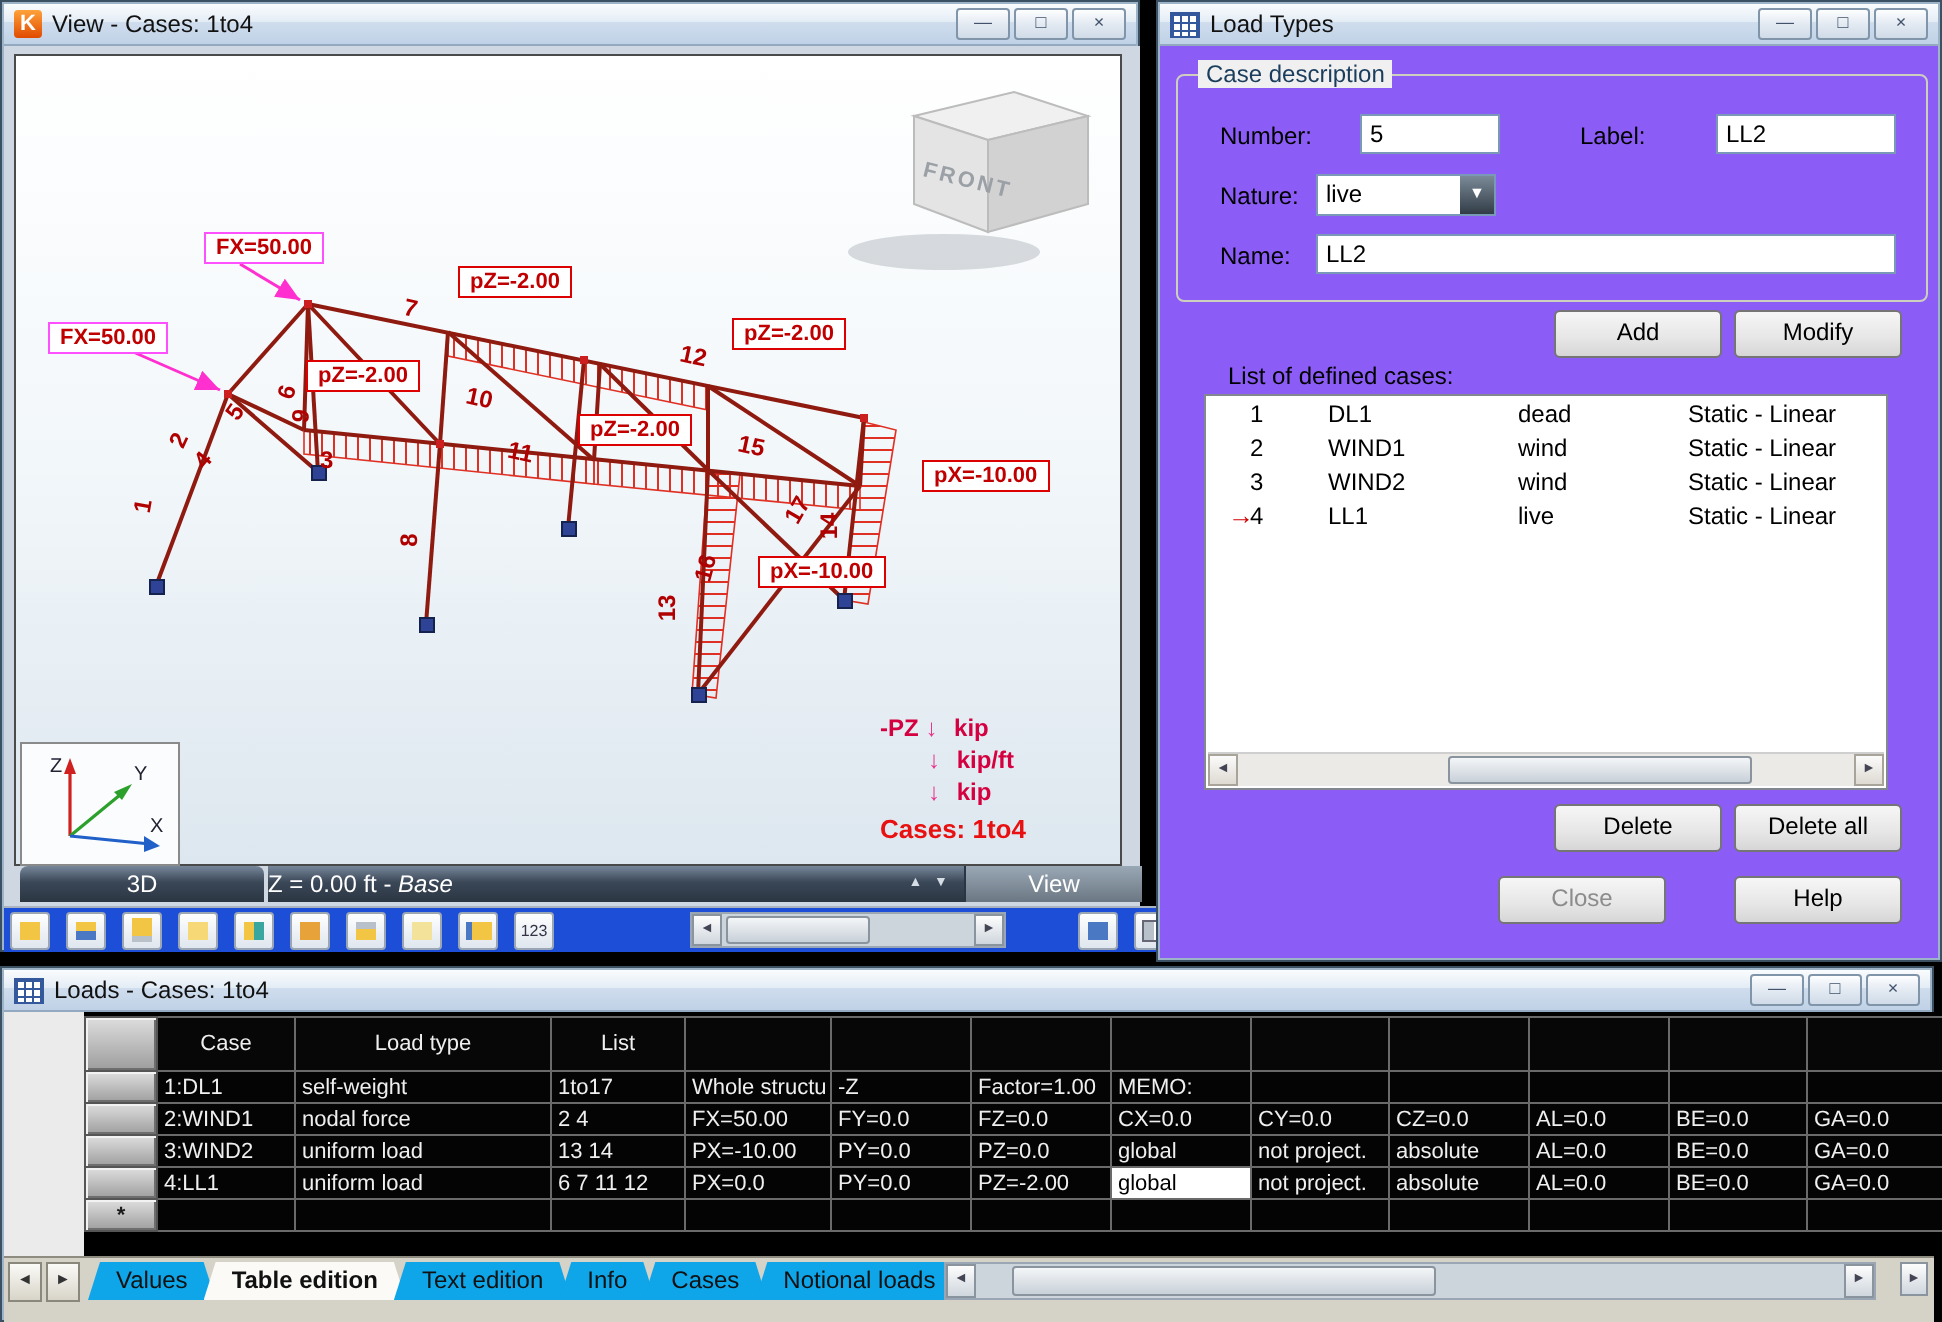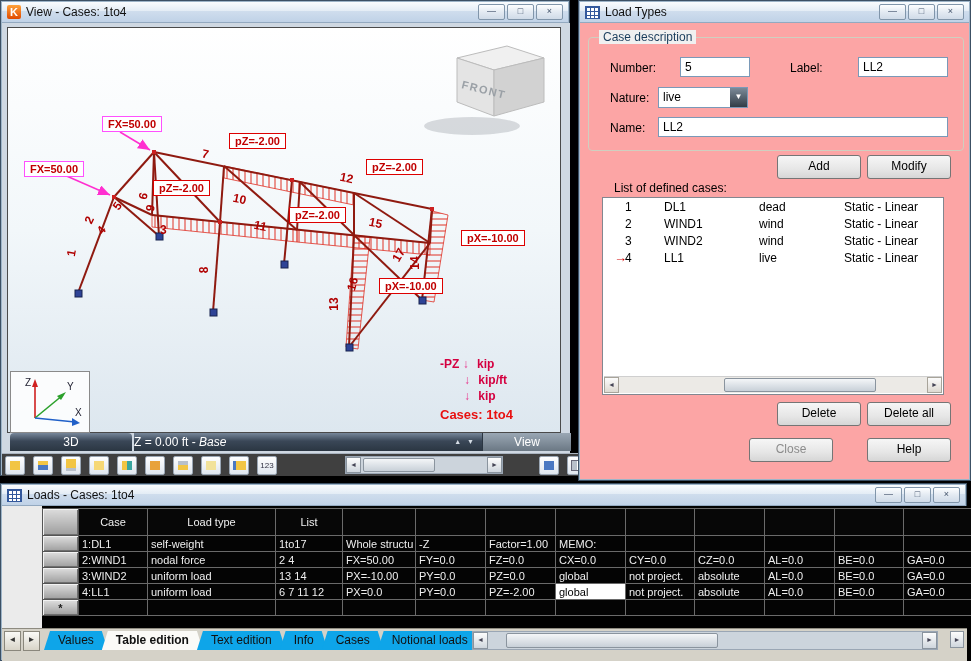--- a/index.html
+++ b/index.html
@@ -34,35 +34,35 @@
   .memnum { position:absolute; color:#b00000; font-weight:bold; font-size:12px; z-index:3; }
   .legend { position:absolute; z-index:3; color:#d40040; font-weight:bold; font-size:12px; }
   .legend .lg-row { height:16px; }
   .legend .lg-icon { color:#e8358c; margin-right:5px; }
   .legend .lg-cases { color:#e81010; font-size:13px; margin-top:2px; }
   .triad { position:absolute; left:8px; top:348px; width:78px; height:60px;
            background:rgba(255,255,255,.85); border:1px solid #8a8a8a; z-index:3; }
   .darkbar { position:absolute; height:18px; background:linear-gradient(#77879a,#3a4757 45%,#2b3642);
              color:#fff; line-height:18px; z-index:4; }
   .viewtoolbar { position:absolute; left:0; top:430px; width:616px; height:23px;
-                 background:#404040; border-top:1px solid #aab4c0; display:flex; align-items:center;
+                 background:#1d4ed8; border-top:1px solid #aab4c0; display:flex; align-items:center;
                  gap:8px; padding:0 3px; box-sizing:border-box; }
   .ticon { width:18px; height:17px; border:1px solid #9aa6b4; border-radius:2px;
            background:linear-gradient(#fefefe,#dfe6ee); display:inline-flex; align-items:center;
            justify-content:center; font-size:8px; color:#334; flex:0 0 auto; }
   .ticon i { display:block; width:10px; height:9px; }
   .hsb { display:flex; height:16px; background:#ccd4dc; border:1px solid #9aa6b4; }
   .sbbtn { width:15px; background:linear-gradient(#fdfdfd,#cfd6dd); border:1px solid #8a949e;
            font-size:7px; color:#445; text-align:center; line-height:14px; box-sizing:border-box; }
   .sbtrack { position:relative; flex:1; }
   .sbthumb { position:absolute; background:linear-gradient(#f4f6f8,#c8d0d8); border:1px solid #8a949e;
              border-radius:2px; }
 
   
-  .dlgcontent { position:absolute; left:1px; top:22px; right:1px; bottom:1px; background:#fca5a5; }
+  .dlgcontent { position:absolute; left:1px; top:22px; right:1px; bottom:1px; background:#8b5cf6; }
   .groupbox { position:absolute; border:1px solid #cfcfc0; border-radius:4px; }
   .grouptitle { position:absolute; top:-8px; left:10px; background:#f0f0f0; padding:0 4px; color:#1a3d5c; }
   .dlglabel { position:absolute; color:#000; }
   .dlginput { position:absolute; background:#fff; border:1px solid #7a99b8; font-size:12px;
               padding:1px 4px; box-sizing:border-box; font-family:"Liberation Sans",sans-serif; }
   .combo { position:absolute; display:flex; border:1px solid #7a99b8; background:#fff; box-sizing:border-box; }
   .combo .val { flex:1; padding:2px 4px; }
   .combo .arr { width:17px; background:linear-gradient(#7b8a98,#313c46); color:#fff; text-align:center;
                 font-size:8px; line-height:18px; }
   .btn { position:absolute; border:1px solid #757575; border-radius:3px; text-align:center;

